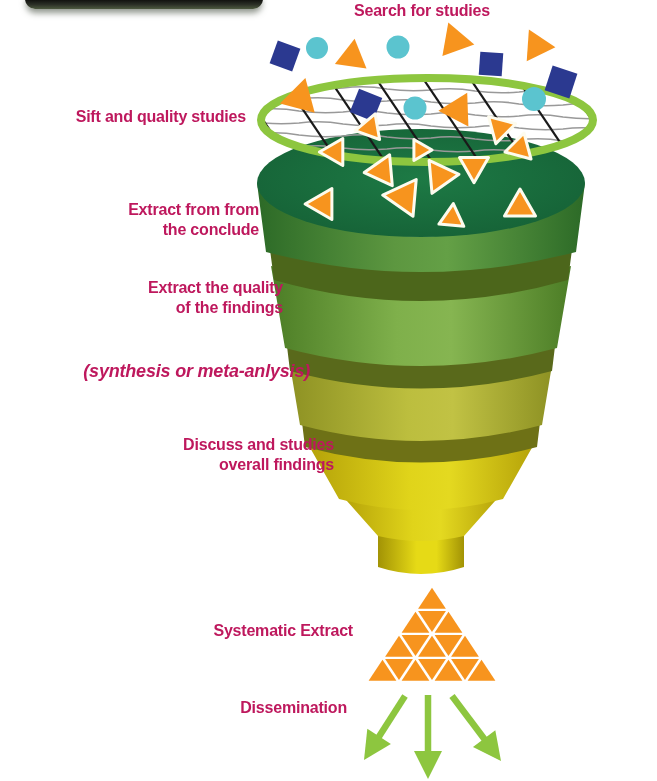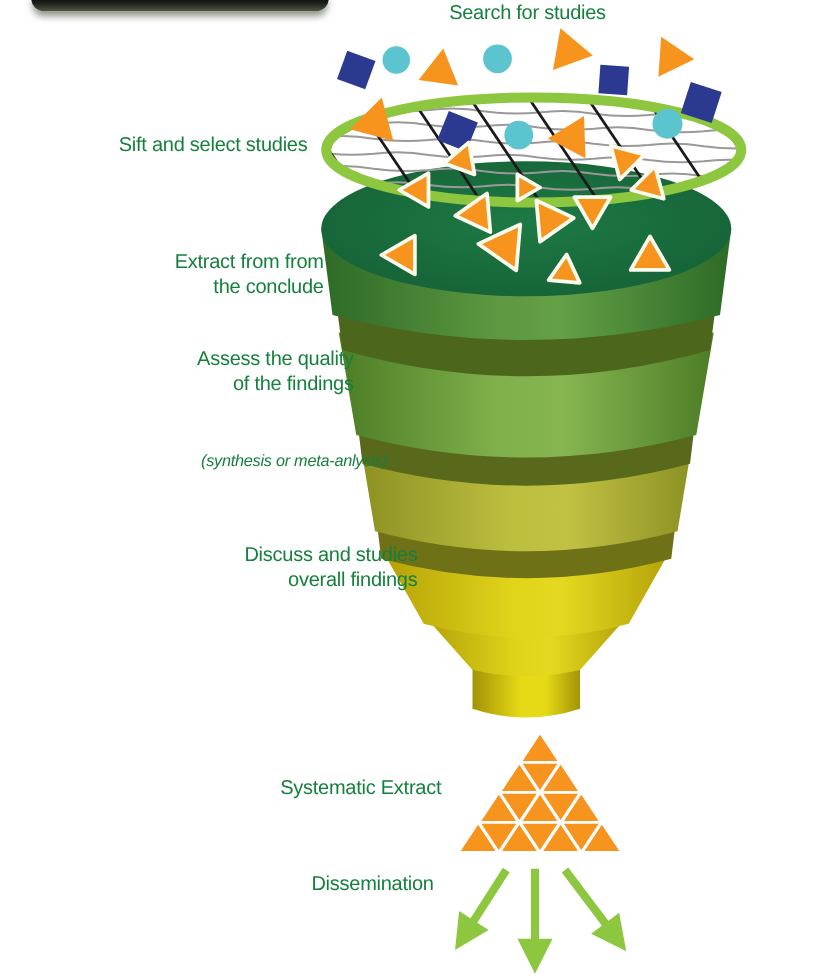--- a/index.html
+++ b/index.html
@@ -8,25 +8,25 @@
     position:relative;width:657px;height:781px;background:#ffffff;
     overflow:hidden;margin:0 auto;
   }
   .banner-remnant{
     position:absolute;left:25px;top:-6px;width:238px;height:15px;
     background:linear-gradient(#000000 20%,#2b2f26 70%,#4e5a40 100%);
     border-radius:0 0 10px 10px;
     box-shadow:0 5px 6px -1px rgba(70,80,65,.6);
   }
   .lbl{
-    position:absolute;color:#15803d;font-weight:normal;
+    position:absolute;color:#be185d;font-weight:bold;
     font-size:16px;line-height:1.22;letter-spacing:-.2px;
     text-align:right;white-space:nowrap;
   }
-  .lbl .sub{font-size:13px;font-style:italic;display:block;}
+  .lbl .sub{font-size:18px;font-style:italic;display:block;}
   #svg-stage{position:absolute;left:0;top:0;}
   .lbl-search{left:302px;top:1px;width:240px;text-align:center;}
   .lbl-sift{right:411px;top:107px;}
   .lbl-extract{right:398px;top:200px;}
   .lbl-assess{right:374px;top:278px;}
   .lbl-combine{right:347px;top:361px;}
   .lbl-discuss{right:323px;top:435px;}
   .lbl-systematic{right:304px;top:621px;}
   .lbl-dissemination{right:310px;top:698px;}
 </style>
@@ -173,28 +173,28 @@
         <polygon points="428,779 414,751 442,751" fill="#8DC63F"></polygon>
         <line x1="452" y1="696" x2="487.7567967303856" y2="743.4324854586747" stroke="#8DC63F" stroke-width="6.5"></line>
         <polygon points="501,761 472.96568658510193,747.068838118977 495.32434145587956,730.2138521394677" fill="#8DC63F"></polygon>
       </g>
   </svg>
 
   <div class="lbl lbl-search">
     <span>Search for studies</span>
   </div>
   <div class="lbl lbl-sift">
-    <span>Sift and select studies</span>
+    <span>Sift and quality studies</span>
   </div>
   <div class="lbl lbl-extract">
     <span>Extract from from</span><br>
     <span>the conclude</span>
   </div>
   <div class="lbl lbl-assess">
-    <span>Assess the quality</span><br>
+    <span>Extract the quality</span><br>
     <span>of the findings</span>
   </div>
   <div class="lbl lbl-combine">
     <span class="sub">(synthesis or meta-anlysis)</span>
   </div>
   <div class="lbl lbl-discuss">
     <span>Discuss and studies</span><br>
     <span>overall findings</span>
   </div>
   <div class="lbl lbl-systematic">

